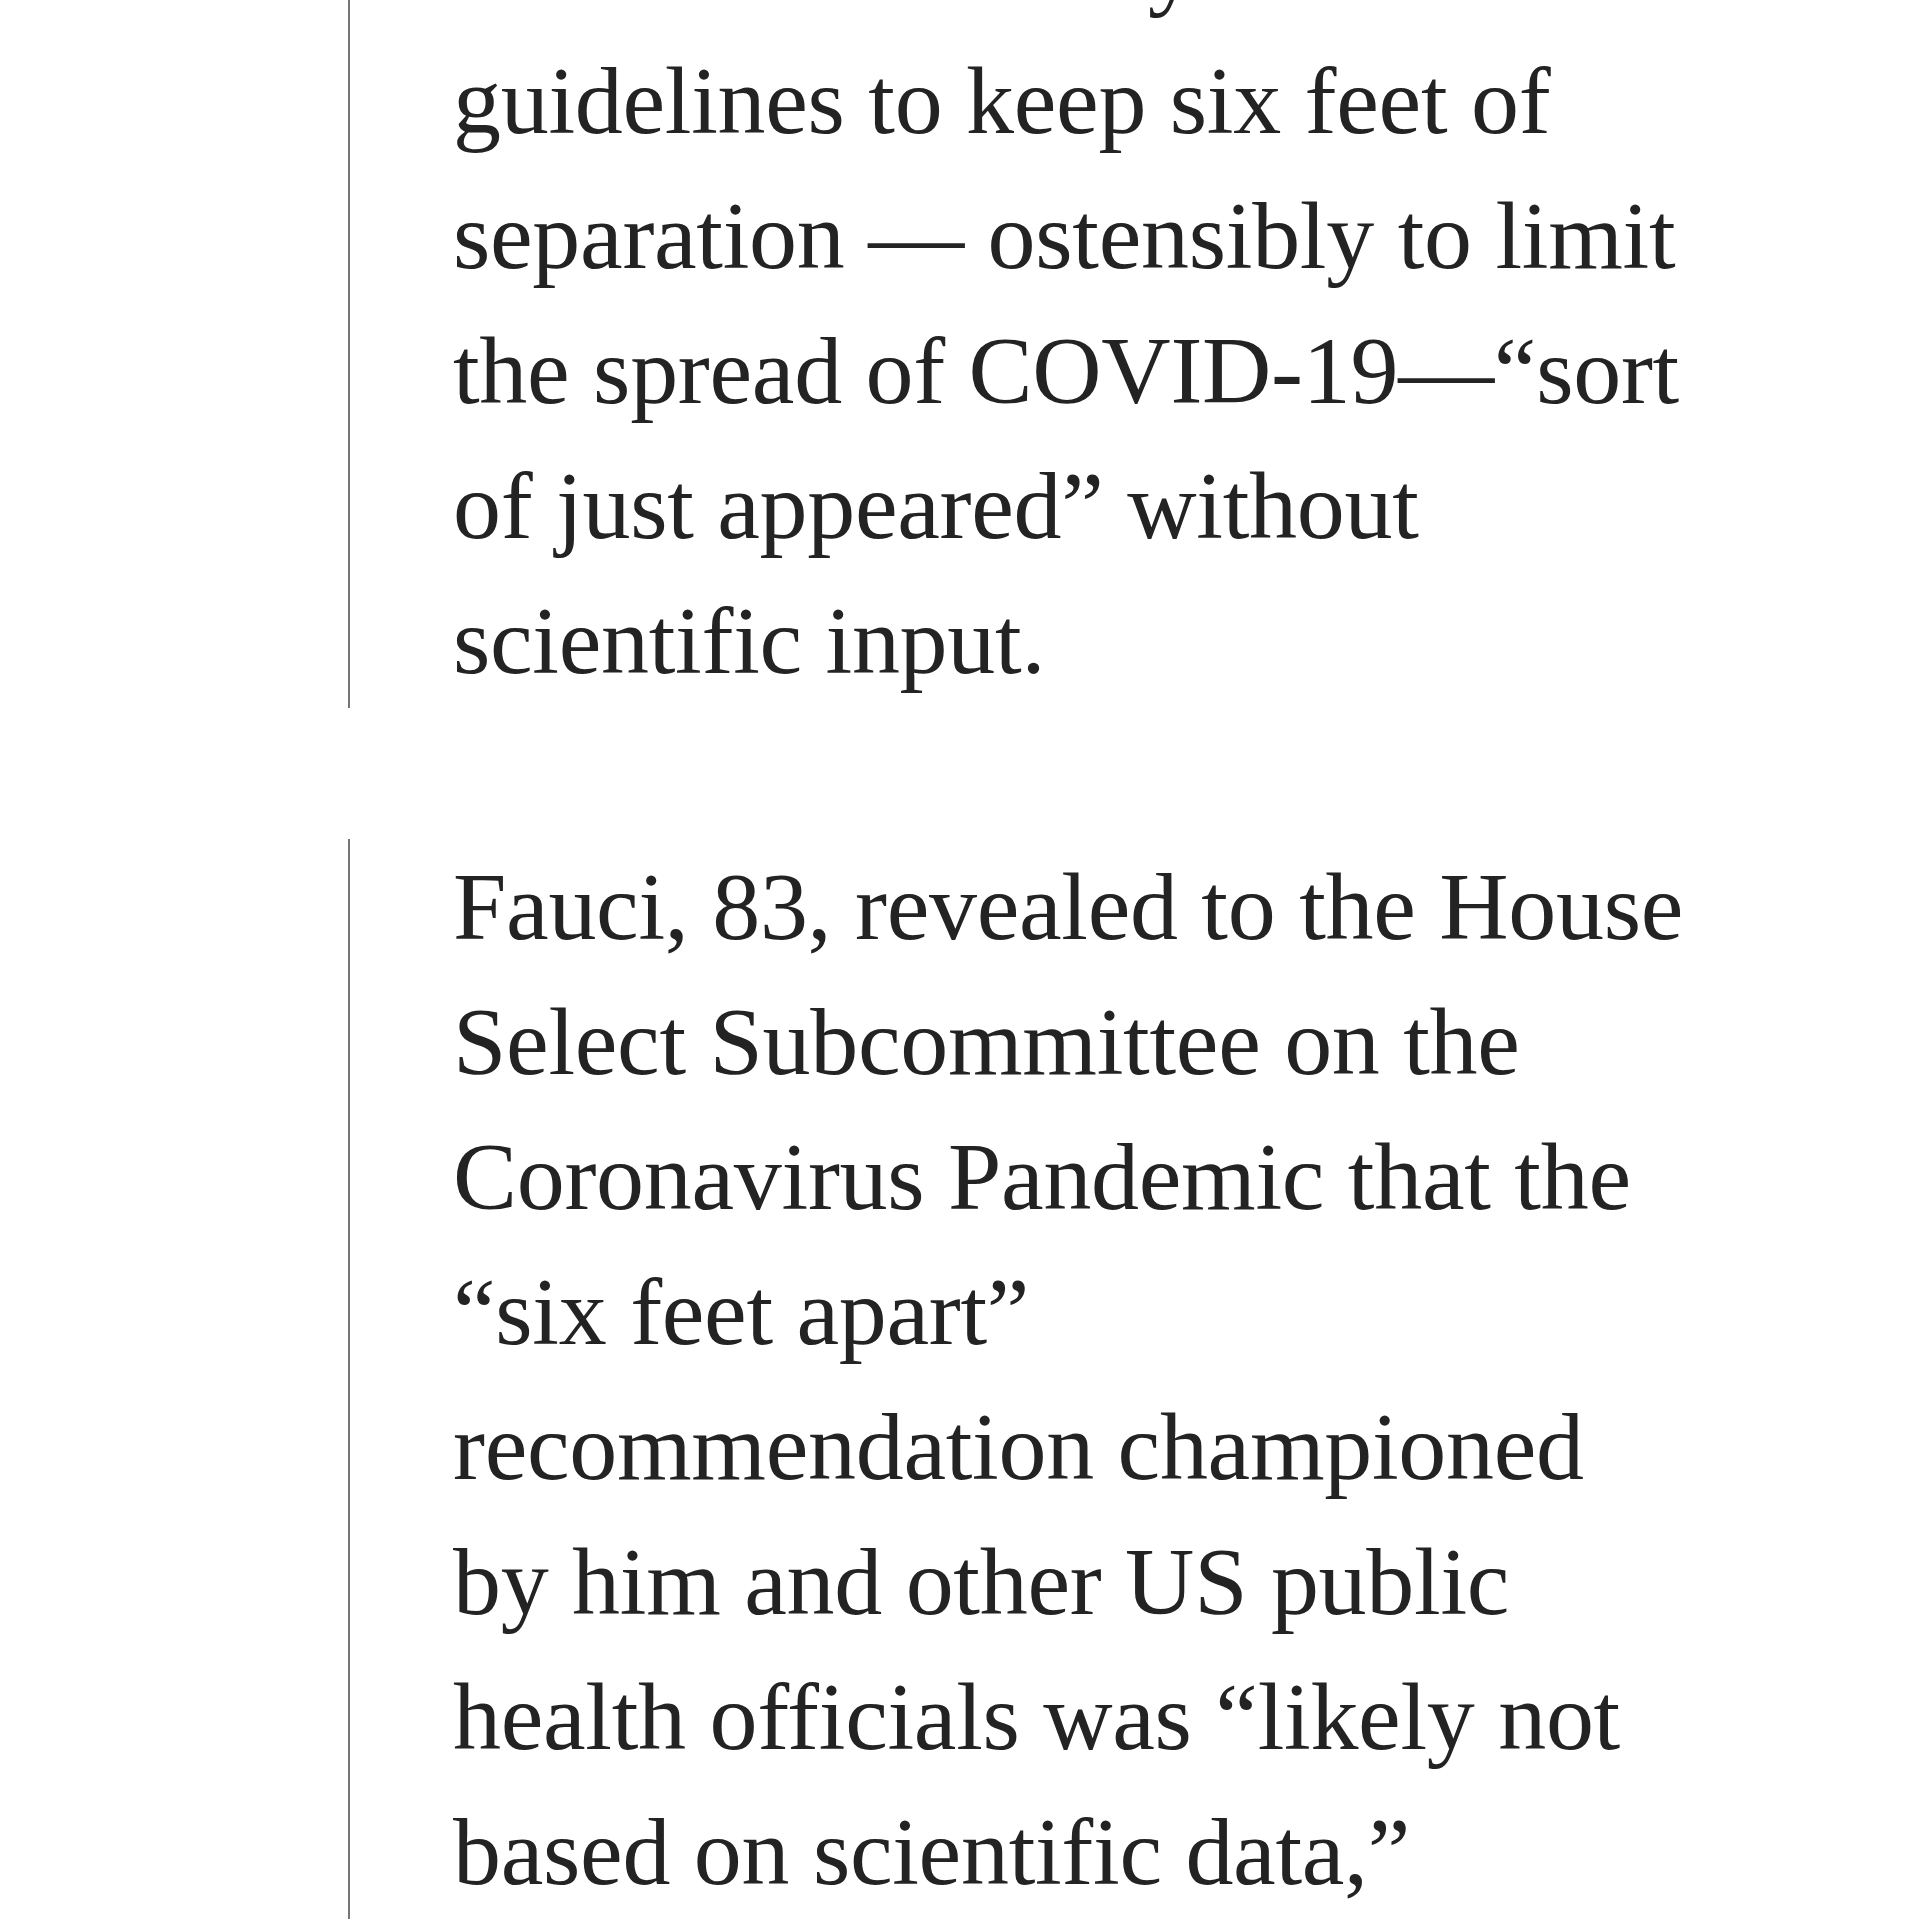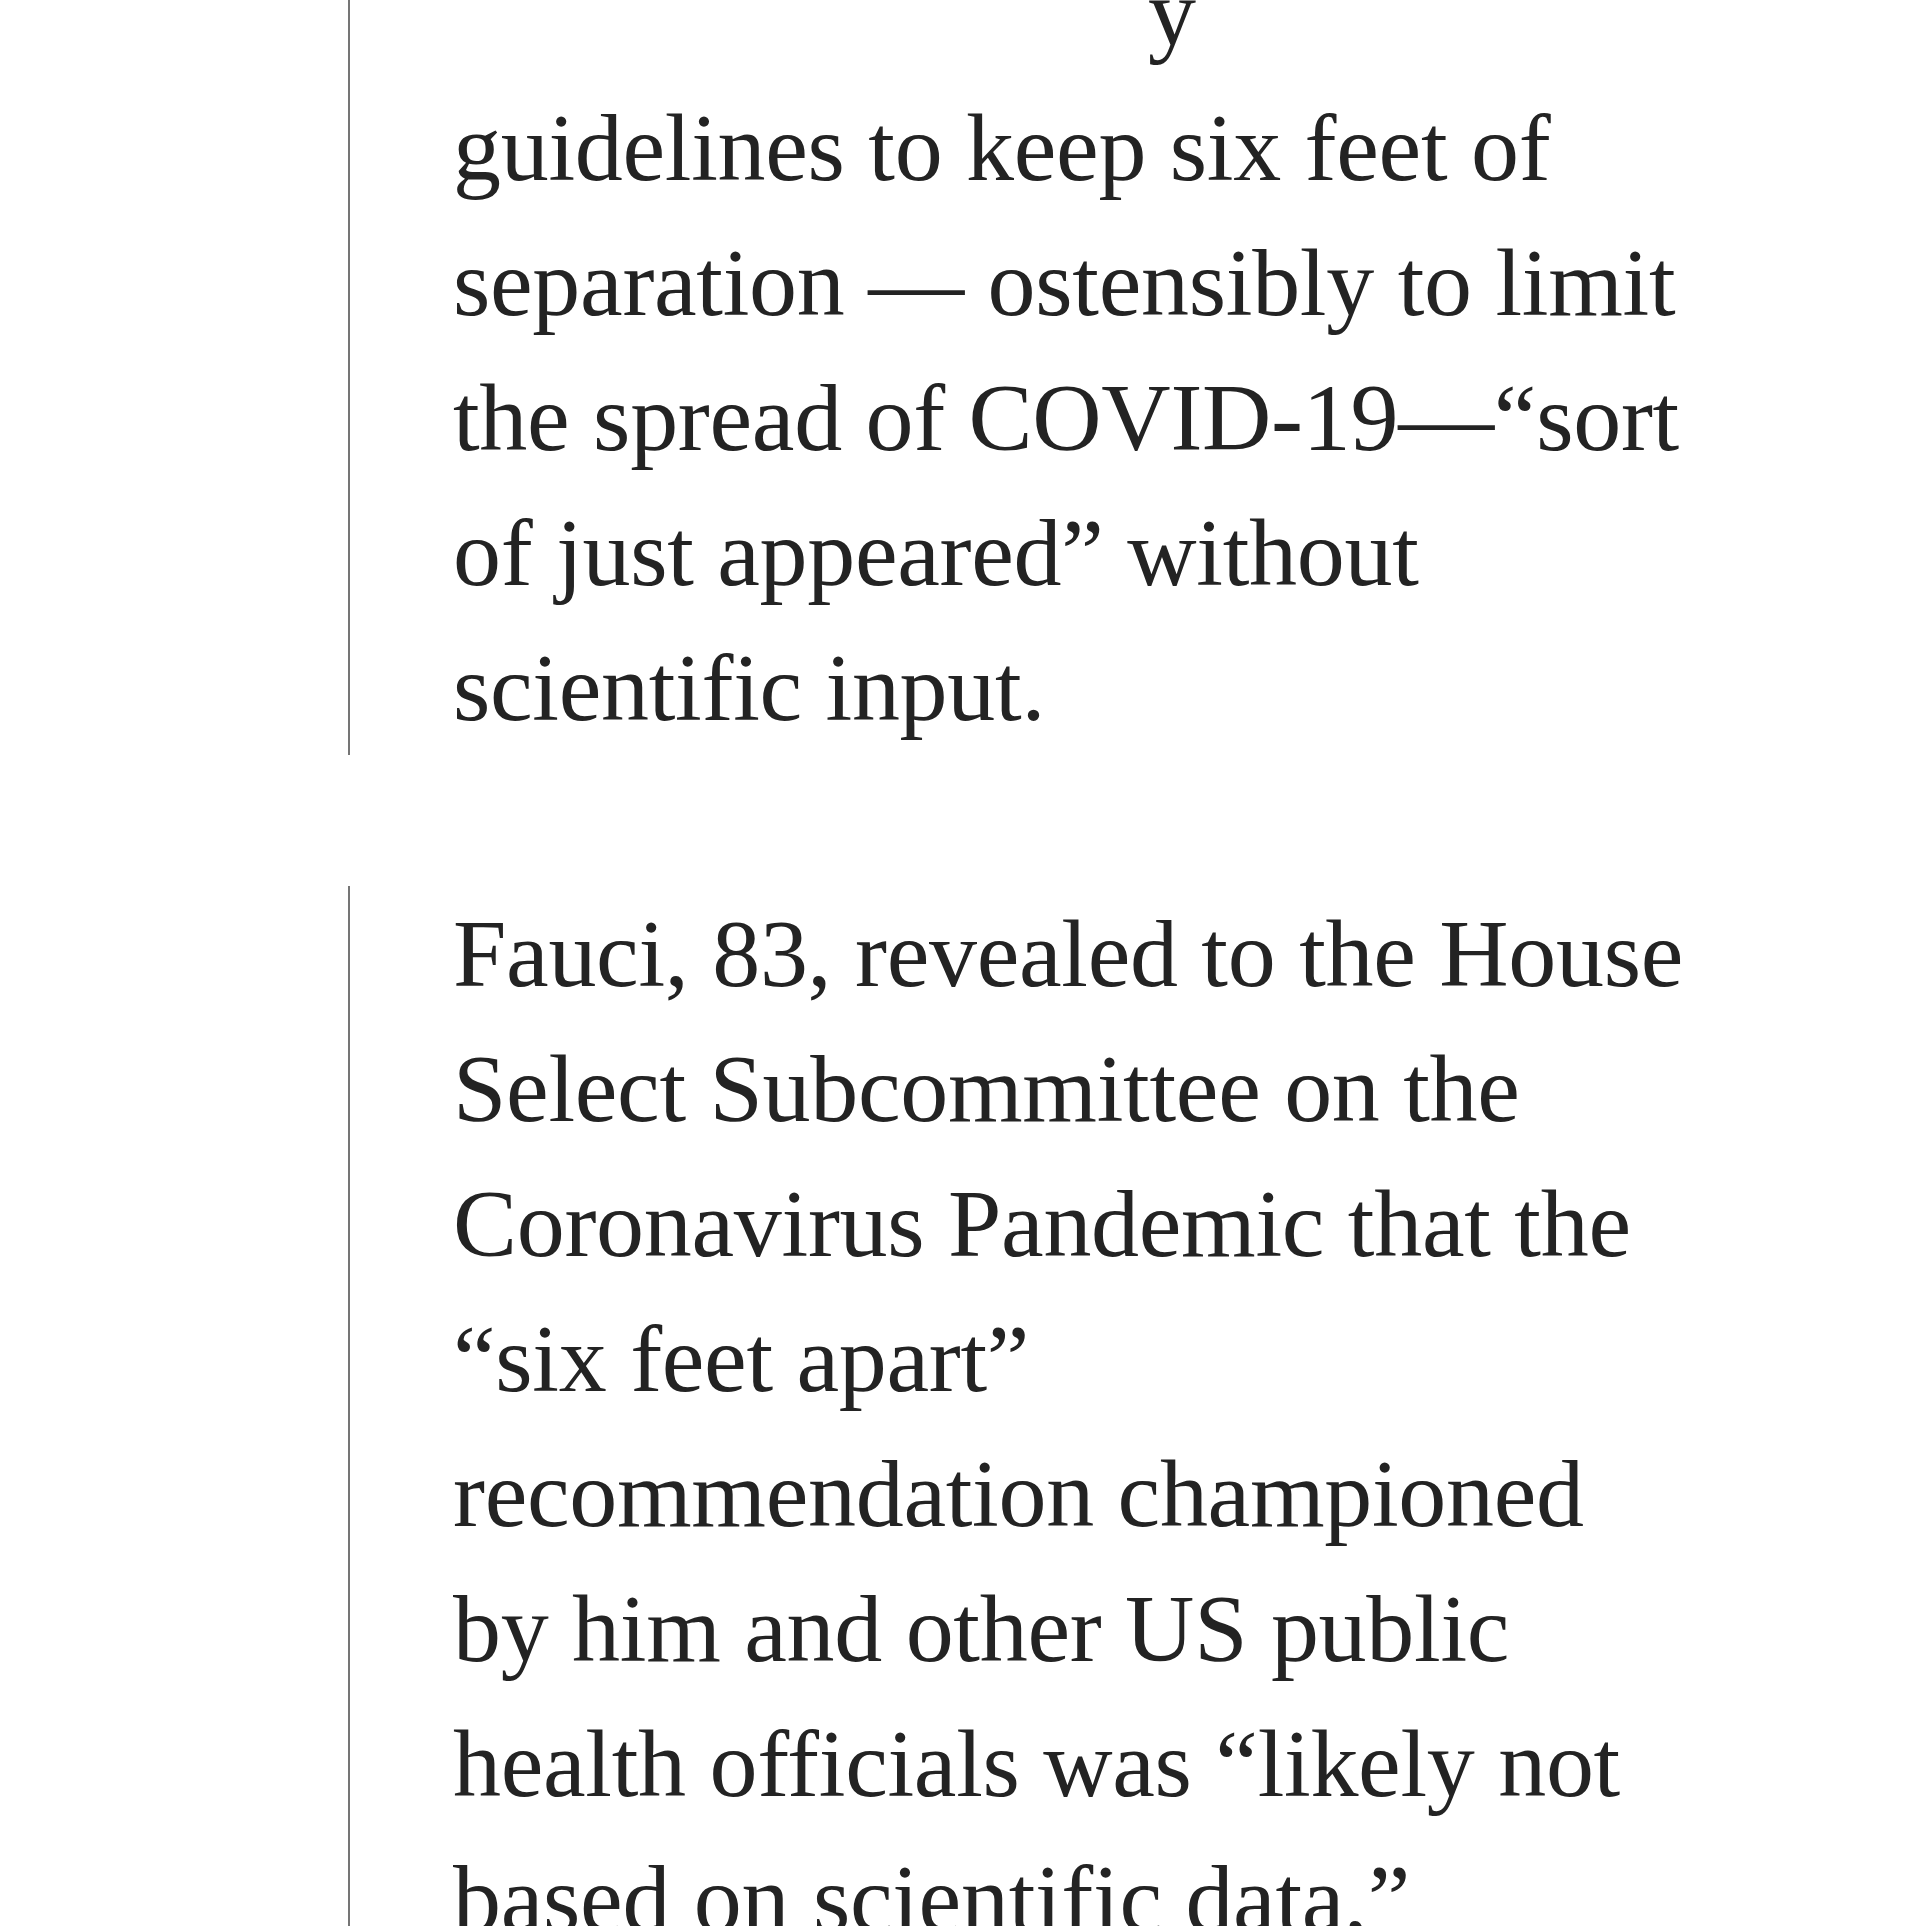--- a/index.html
+++ b/index.html
@@ -12,21 +12,20 @@
     overflow: hidden;
     position: relative;
     background: #ffffff;
     font-family: "Liberation Serif", "DejaVu Serif", serif;
     color: #232323;
   }
   main.article-body {
     position: absolute;
     inset: 0;
     filter: blur(0.7px); 
-    margin-top: 47px;
   }
   blockquote.pull-quote {
     margin: 0;
     position: absolute;
     left: 348px;
     width: 1528px;
     border-left: 2.6px solid #757575;
     padding-left: 103px;
     box-sizing: content-box;
   }

